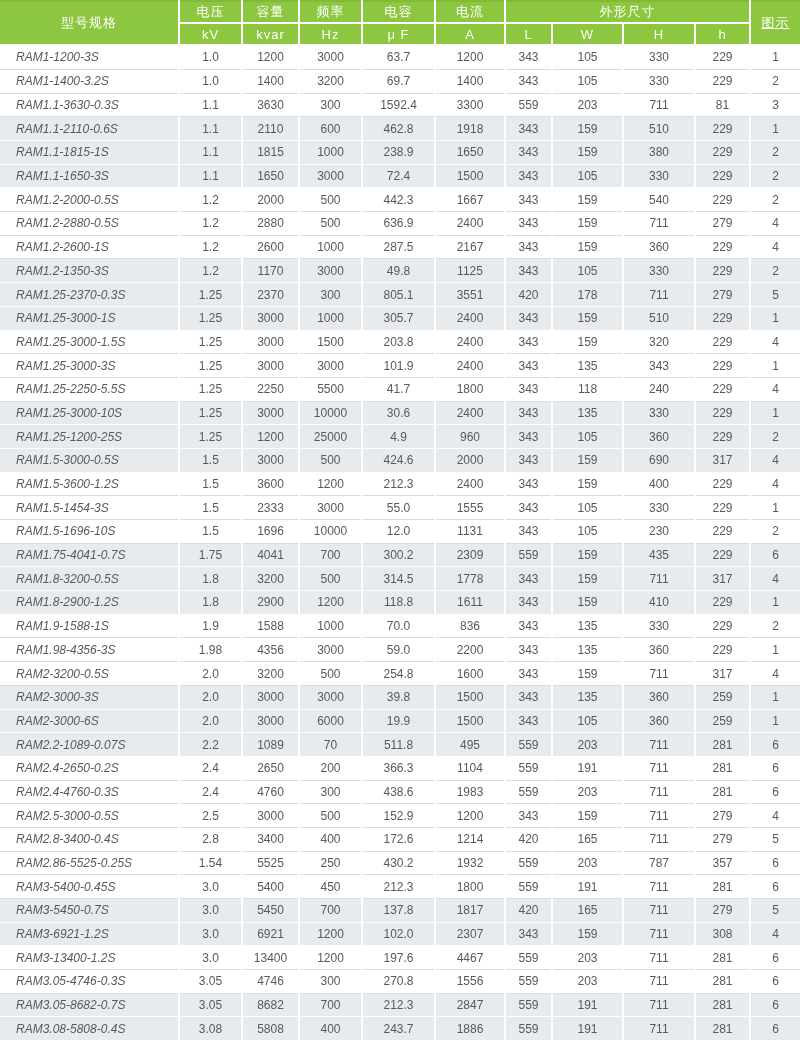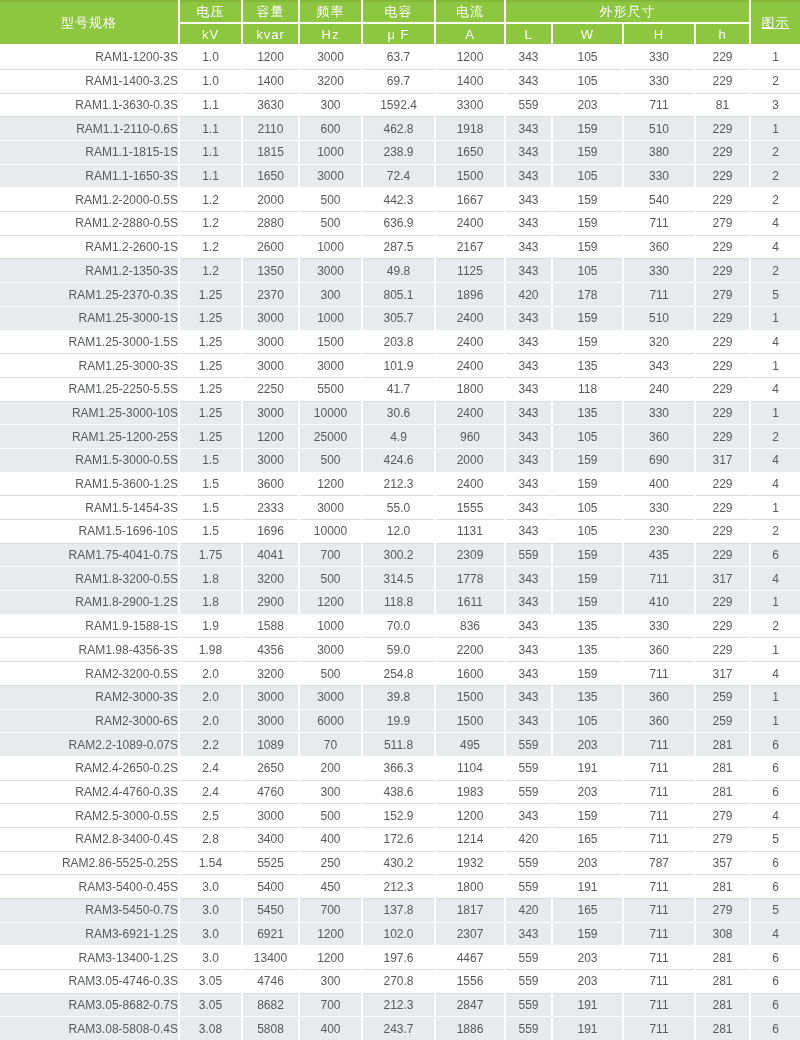--- a/index.html
+++ b/index.html
@@ -35,21 +35,21 @@
   tbody td{
     font-size:12px;
     color:var(--text);
     text-align:center;
     vertical-align:middle;
     padding:0;
     border-left:2px solid #ffffff;
     white-space:nowrap;
     overflow:hidden;
   }
-  tbody td:first-child{border-left:0;text-align:right;padding-left:40px;}
+  tbody td:first-child{border-left:0;text-align:left;padding-left:16px;font-style:italic;}
   tbody tr{border-bottom:1px solid var(--row-border);}
   tbody tr.shaded{background:var(--row-shaded);border-bottom-color:#ffffff;}
   tbody tr:last-child{border-bottom:0;margin-left:30px;}
 </style>
 </head>
 <body>
 
 <table>
   <colgroup>
     <col style="width:179px">
@@ -201,37 +201,37 @@
         <td>2167</td>
         <td>343</td>
         <td>159</td>
         <td>360</td>
         <td>229</td>
         <td>4</td>
       </tr>
       <tr class="shaded">
         <td>RAM1.2-1350-3S</td>
         <td>1.2</td>
-        <td>1350</td>
+        <td>1170</td>
         <td>3000</td>
         <td>49.8</td>
         <td>1125</td>
         <td>343</td>
         <td>105</td>
         <td>330</td>
         <td>229</td>
         <td>2</td>
       </tr>
       <tr class="shaded">
         <td>RAM1.25-2370-0.3S</td>
         <td>1.25</td>
         <td>2370</td>
         <td>300</td>
         <td>805.1</td>
-        <td>1896</td>
+        <td>3551</td>
         <td>420</td>
         <td>178</td>
         <td>711</td>
         <td>279</td>
         <td>5</td>
       </tr>
       <tr class="shaded">
         <td>RAM1.25-3000-1S</td>
         <td>1.25</td>
         <td>3000</td>

